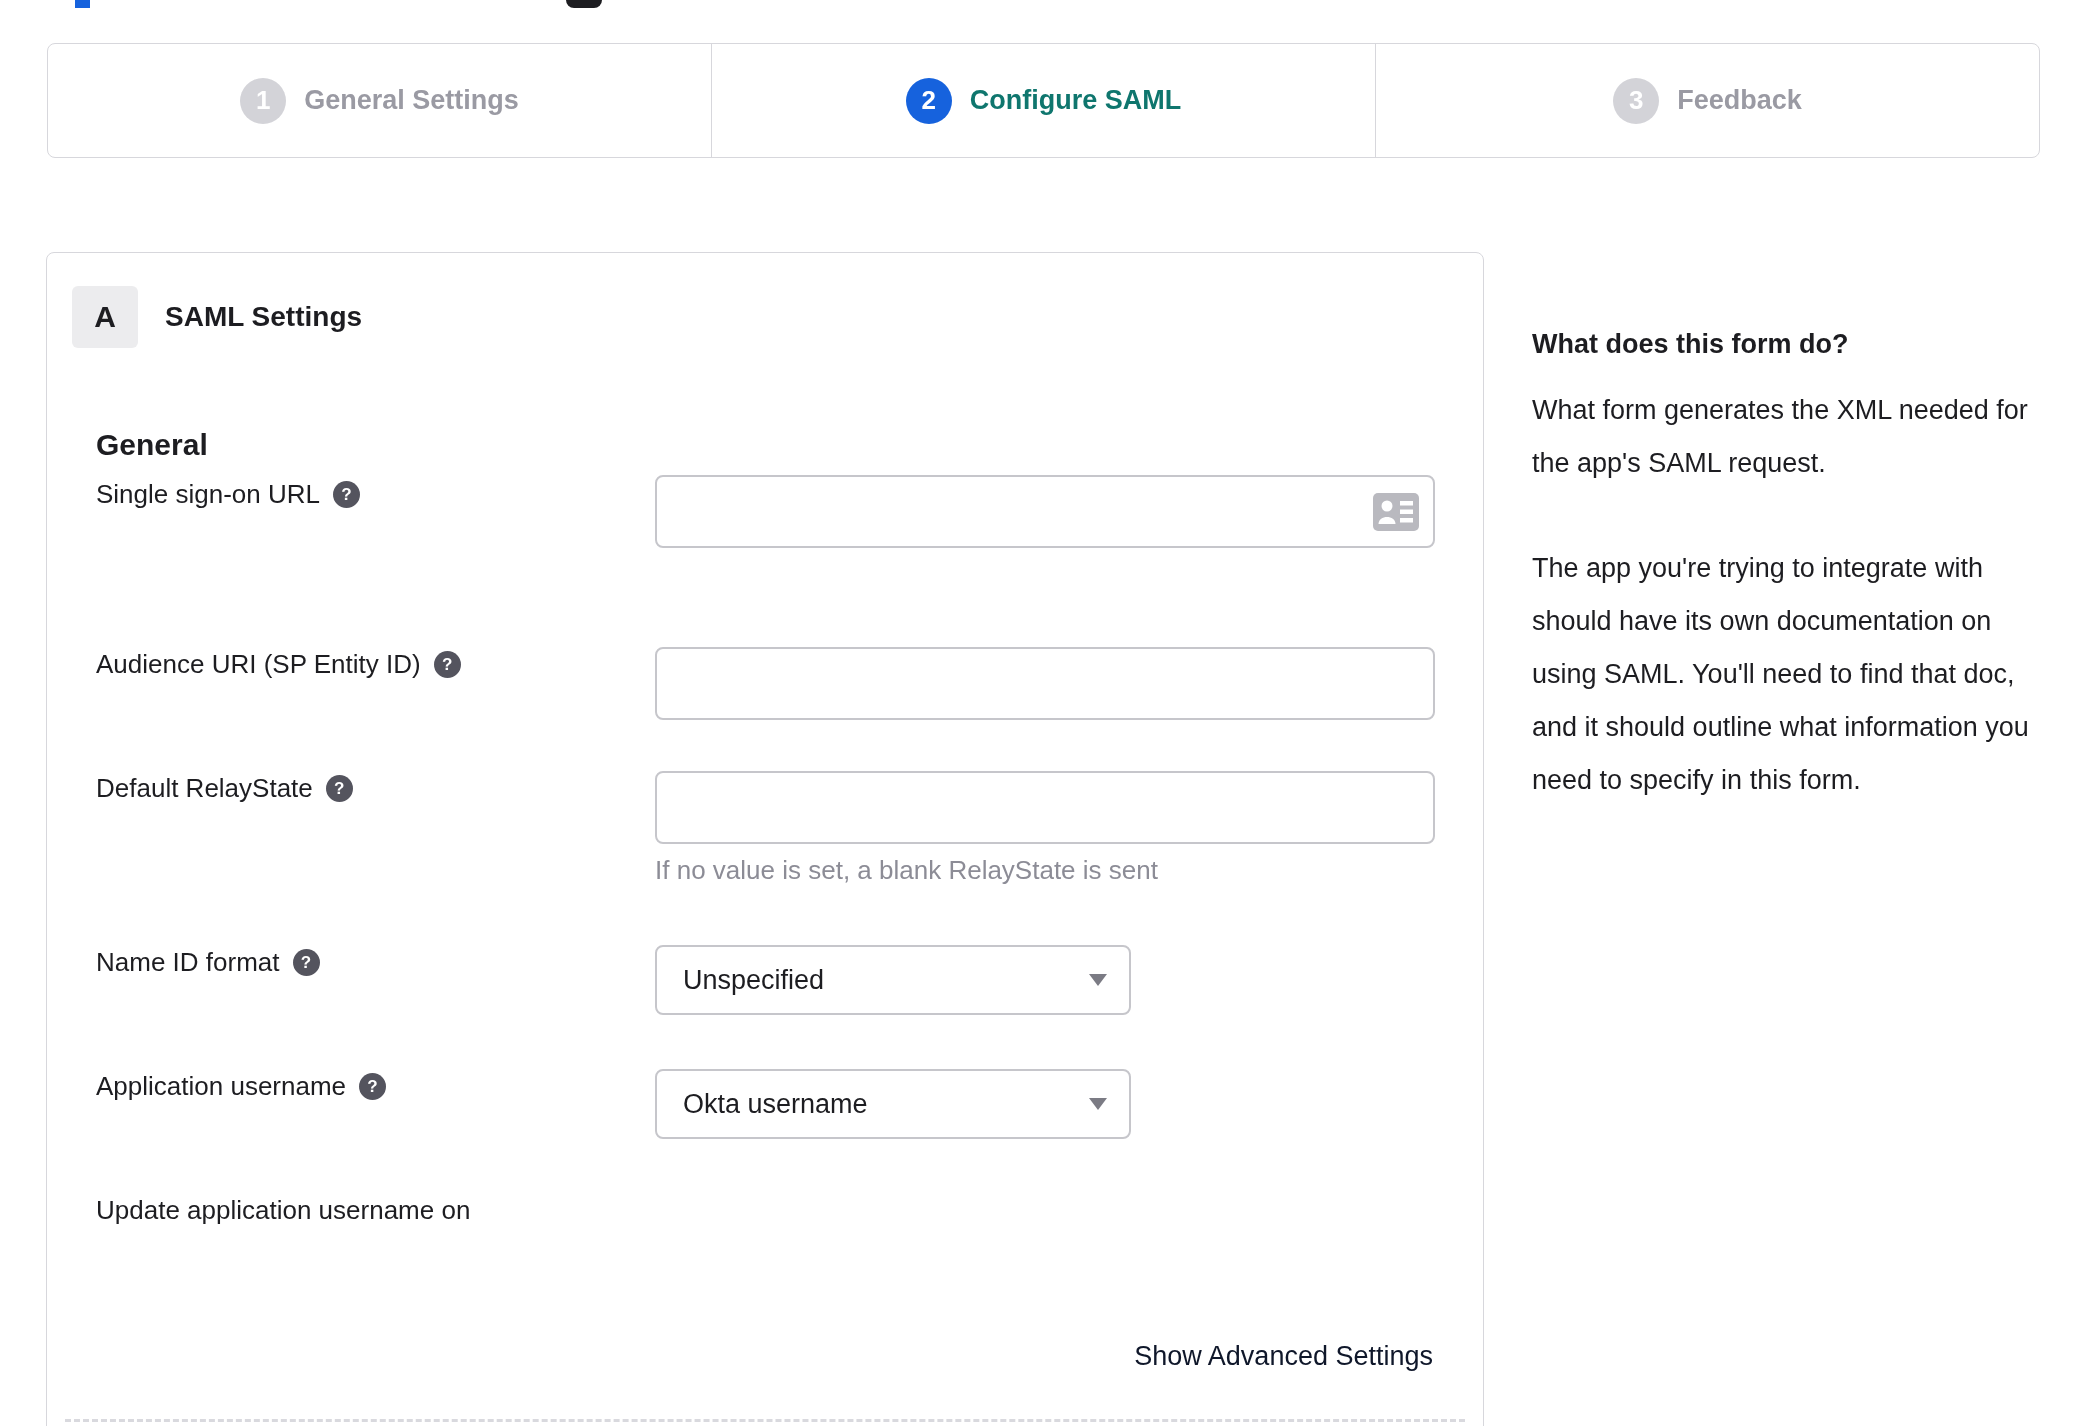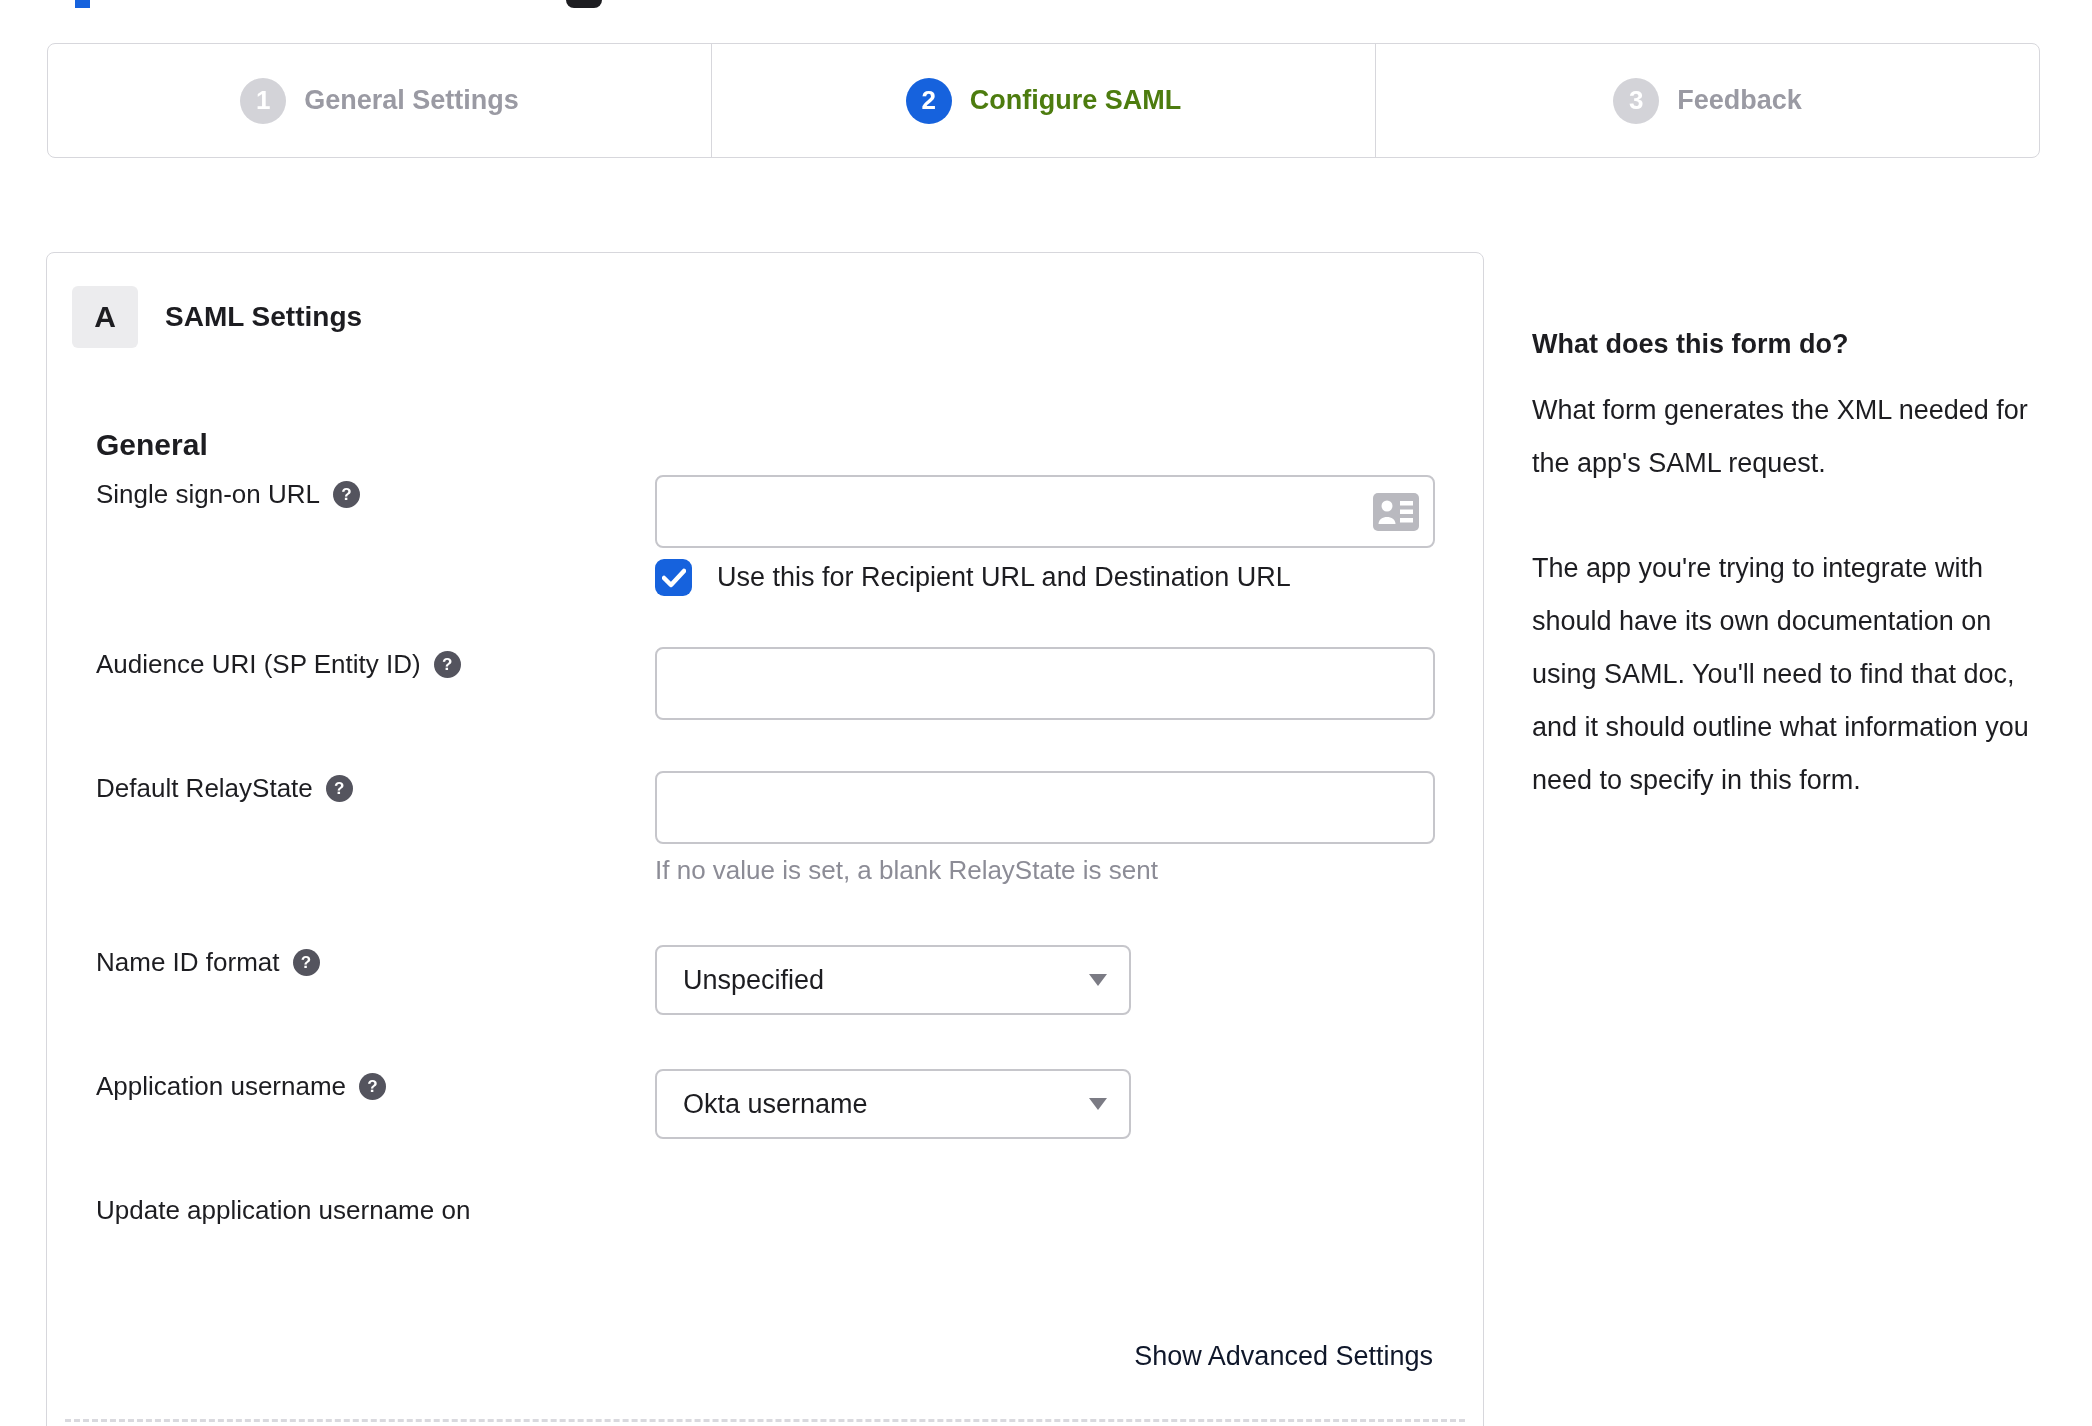--- a/index.html
+++ b/index.html
@@ -45,21 +45,21 @@
   .step-circle {
     width: 46px; height: 46px; border-radius: 50%;
     display: flex; align-items: center; justify-content: center;
     color: #ffffff; font-size: 26px; font-weight: bold;
     flex: 0 0 auto;
   }
   .step.inactive .step-circle { background: #d3d3d8; }
   .step.active   .step-circle { background: #1662dd; }
   .step-label { font-size: 27px; font-weight: bold; }
   .step.inactive .step-label { color: #9a9aa3; }
-  .step.active   .step-label { color: #4d7c0f; }
+  .step.active   .step-label { color: #0f766e; }
 
   
   .panel {
     position: absolute; left: 46px; top: 252px; width: 1438px; height: 1220px;
     background: #ffffff;
     border: 1px solid #d7d7dc;
     border-radius: 8px;
     box-sizing: border-box;
   }
   .panel-dashed-divider {
@@ -197,28 +197,20 @@
     <input class="text-input" type="text" value="" style="">
     <svg class="card-icon" viewBox="0 0 46 38">
       <rect x="0" y="0" width="46" height="38" rx="5" fill="#b9b9bf"></rect>
       <circle cx="14" cy="13" r="5.5" fill="#ffffff"></circle>
       <path d="M5.5 31 C5.5 21.5, 22.5 21.5, 22.5 31 Z" fill="#ffffff"></path>
       <rect x="27" y="8" width="13" height="4.5" fill="#ffffff"></rect>
       <rect x="27" y="16.5" width="13" height="4.5" fill="#ffffff"></rect>
       <rect x="27" y="25" width="13" height="4.5" fill="#ffffff"></rect>
     </svg>
   </div>
-  <div class="checkbox-row">
-    <span class="checkbox">
-      <svg width="24" height="20" viewBox="0 0 24 20">
-        <path d="M2 10 L9 17 L22 3" fill="none" stroke="#ffffff" stroke-width="4.5" stroke-linecap="round" stroke-linejoin="round"></path>
-      </svg>
-    </span>
-    <span class="checkbox-label">Use this for Recipient URL and Destination URL</span>
-  </div>
 
   <div class="field-label" style="top: 396px; align-items: center;">
     <span>Audience URI (SP Entity ID)</span>
     <span class="help-icon">?</span>
   </div>
   <input class="text-input" style="top: 394px;" type="text" value="">
 
   <div class="field-label" style="top: 520px;">
     <span>Default RelayState</span>
     <span class="help-icon">?</span>

